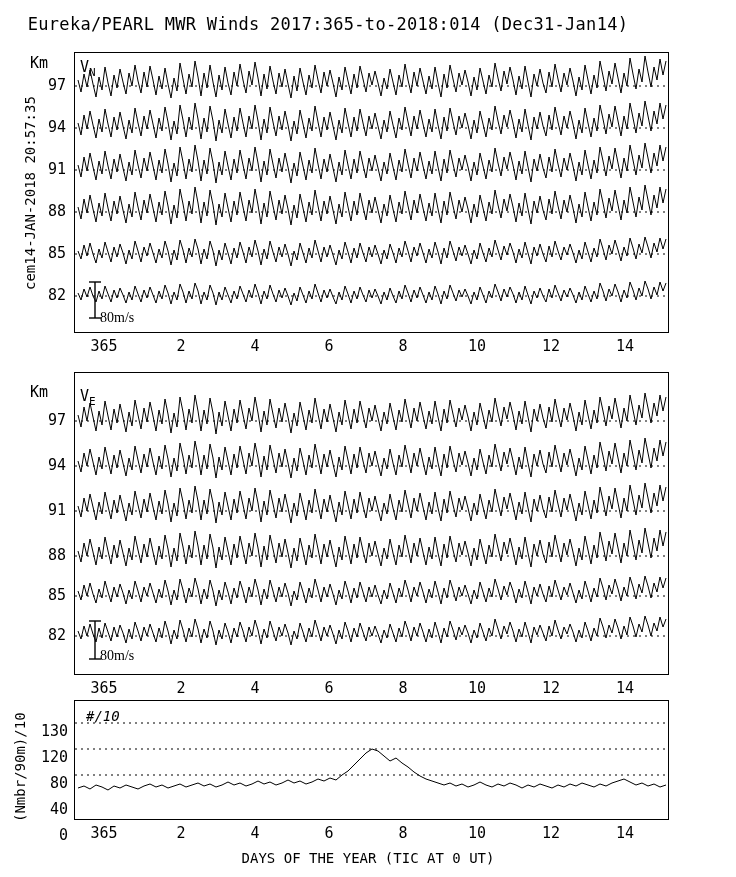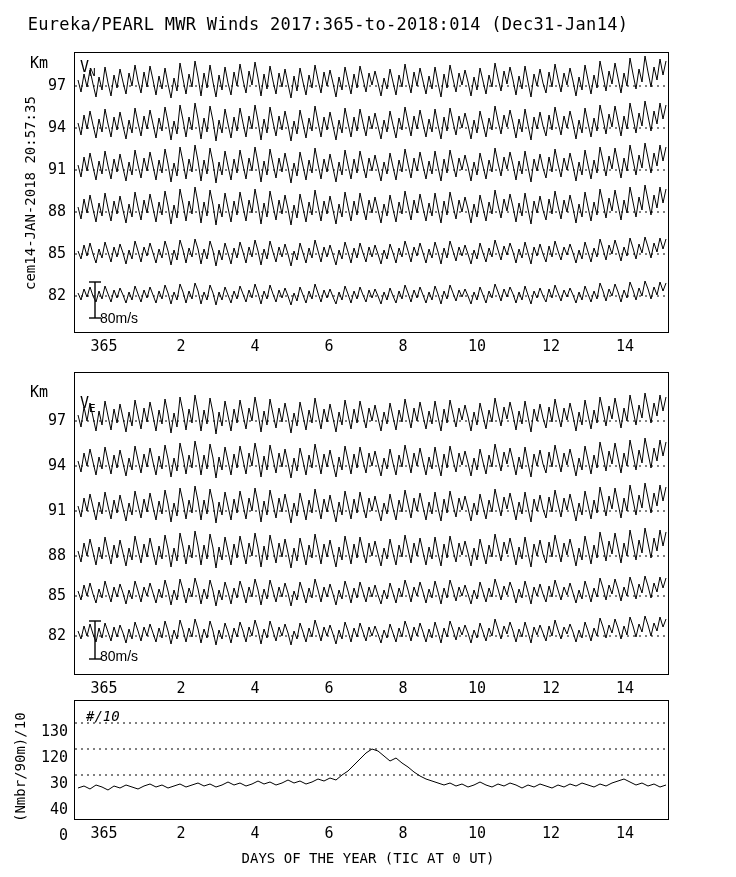--- a/index.html
+++ b/index.html
@@ -73,21 +73,21 @@
     position: absolute;
     font-size: 15px;
     font-family: "DejaVu Sans Mono", monospace;
   }
   .comp-label sub {
     font-size: 11px;
   }
   .scalebar-text {
     position: absolute;
     font-size: 14px;
-    font-family: Liberation Sans, sans-serif;
+    font-family: Liberation Serif, serif;
   }
   .xaxis-title {
     position: absolute;
     width: 736px;
     text-align: center;
     font-size: 14px;
     font-family: "DejaVu Sans Mono", monospace;
   }
   .note-text {
     position: absolute;
@@ -180,21 +180,21 @@
       </g>
       <g stroke="#000" stroke-width="1.4" fill="none">
         <line x1="20" y1="248" x2="20" y2="286"></line>
         <line x1="14" y1="248" x2="26" y2="248"></line>
         <line x1="14" y1="286" x2="26" y2="286"></line>
       </g>
     </svg>
   </div>
 
   <div class="km-label" style="left:30px; top:383px;">Km</div>
-  <div class="comp-label" style="left:80px; top:387px;margin-top:7px;">
+  <div class="comp-label" style="left:80px; top:387px;">
     <span>V</span><sub>E</sub>
   </div>
   <div class="ylab" style="left:22px; top:411px; width:44px;">97</div>
   <div class="ylab" style="left:22px; top:456px; width:44px;">94</div>
   <div class="ylab" style="left:22px; top:501px; width:44px;">91</div>
   <div class="ylab" style="left:22px; top:546px; width:44px;">88</div>
   <div class="ylab" style="left:22px; top:586px; width:44px;">85</div>
   <div class="ylab" style="left:22px; top:626px; width:44px;">82</div>
   <div class="scalebar-text" style="left:100px; top:648px;">80m/s</div>
 
@@ -217,21 +217,21 @@
       <g fill="none" stroke="#000" stroke-width="1">
         <path d="M3,87 L9,85 L15,88 L21,84 L27,86 L33,89 L39,85 L45,87 L51,84 L57,86 L63,88 L69,85 L75,83 L81,86 L87,84 L93,87 L99,85 L105,83 L111,86 L117,84 L123,82 L129,85 L135,83 L141,86 L147,84 L153,81 L159,84 L165,82 L171,85 L177,83 L183,80 L189,83 L195,81 L201,84 L207,82 L213,79 L219,82 L225,80 L231,83 L237,81 L243,78 L249,80 L255,77 L261,79 L267,74 L273,70 L279,64 L285,58 L291,52 L297,48 L303,50 L309,55 L315,60 L321,57 L327,62 L333,66 L339,71 L345,75 L351,78 L357,80 L363,82 L369,84 L375,82 L381,85 L387,83 L393,86 L399,84 L405,81 L411,84 L417,86 L423,83 L429,85 L435,82 L441,84 L447,87 L453,84 L459,86 L465,83 L471,85 L477,87 L483,84 L489,86 L495,83 L501,85 L507,82 L513,84 L519,86 L525,83 L531,85 L537,82 L543,80 L549,78 L555,81 L561,84 L567,82 L573,85 L579,83 L585,86 L591,84"></path>
       </g>
     </svg>
   </div>
 
   <div class="vert-label" style="left:12px; top:822px; font-size:14px;">(Nmbr/90m)/10</div>
 
   <div class="ylab" style="left:20px; top:722px; width:48px;">130</div>
   <div class="ylab" style="left:20px; top:748px; width:48px;">120</div>
-  <div class="ylab" style="left:20px; top:774px; width:48px;">30</div>
+  <div class="ylab" style="left:20px; top:774px; width:48px;">80</div>
   <div class="ylab" style="left:20px; top:800px; width:48px;">40</div>
   <div class="ylab" style="left:20px; top:826px; width:48px;">0</div>
 
   <div class="hash-text" style="left:86px; top:708px;">#/10</div>
 
   <div class="tick-label" style="left:80px; top:824px; width:48px;">365</div>
   <div class="tick-label" style="left:157px; top:824px; width:48px;">2</div>
   <div class="tick-label" style="left:231px; top:824px; width:48px;">4</div>
   <div class="tick-label" style="left:305px; top:824px; width:48px;">6</div>
   <div class="tick-label" style="left:379px; top:824px; width:48px;">8</div>

